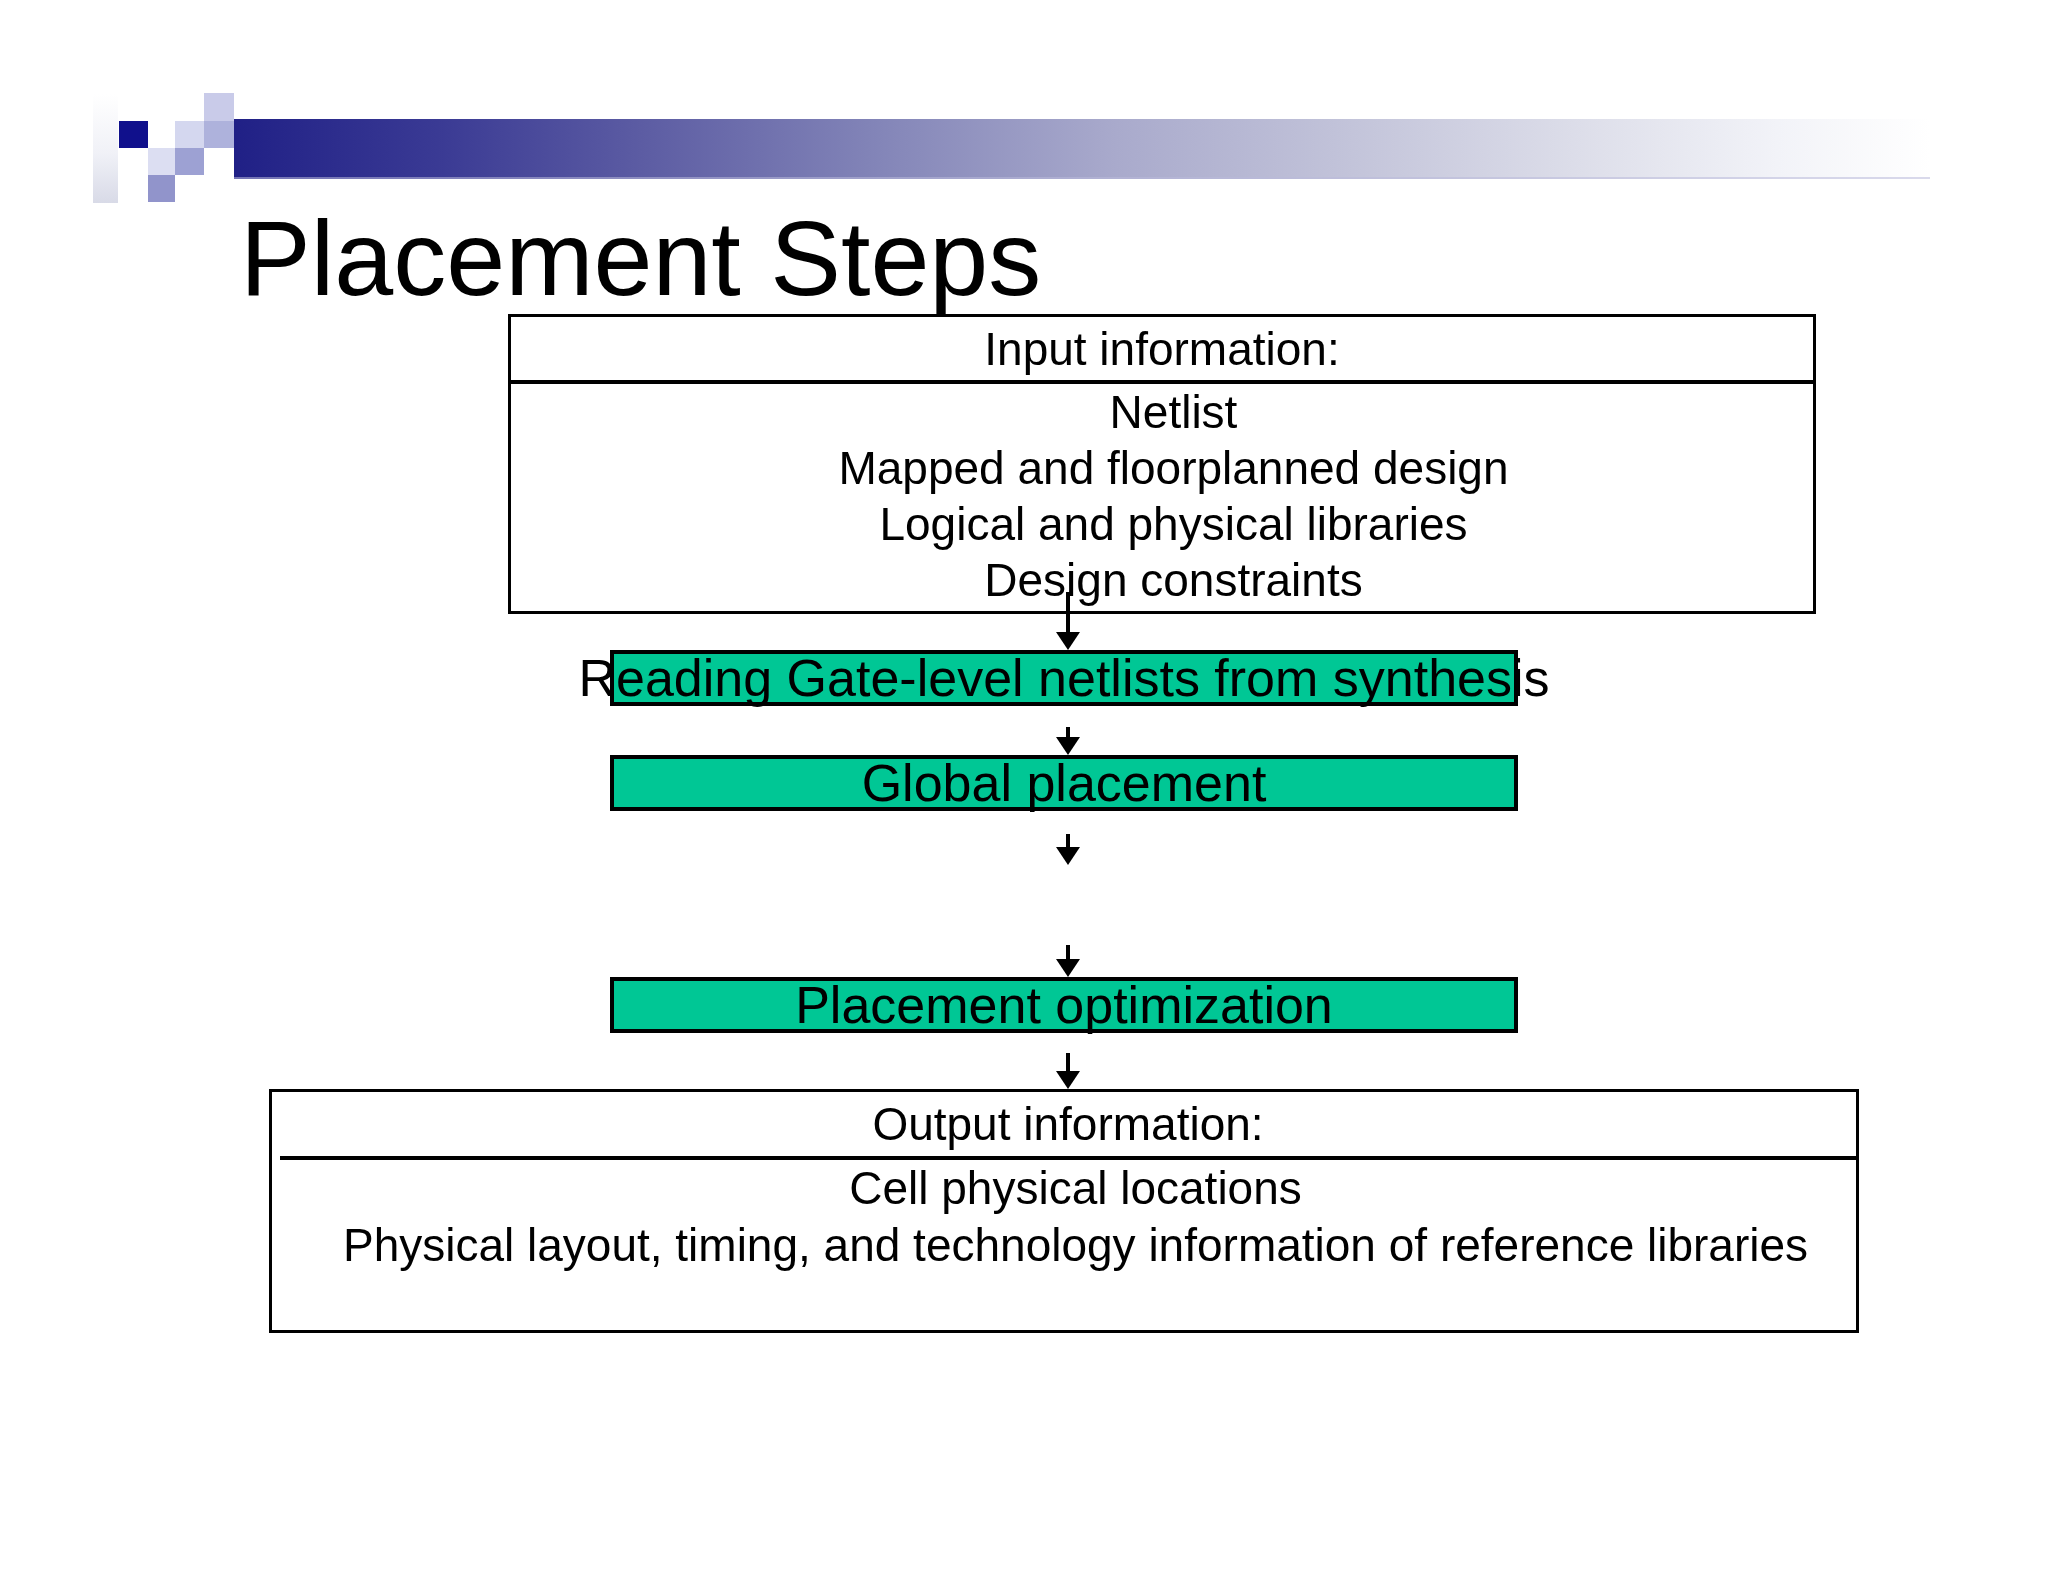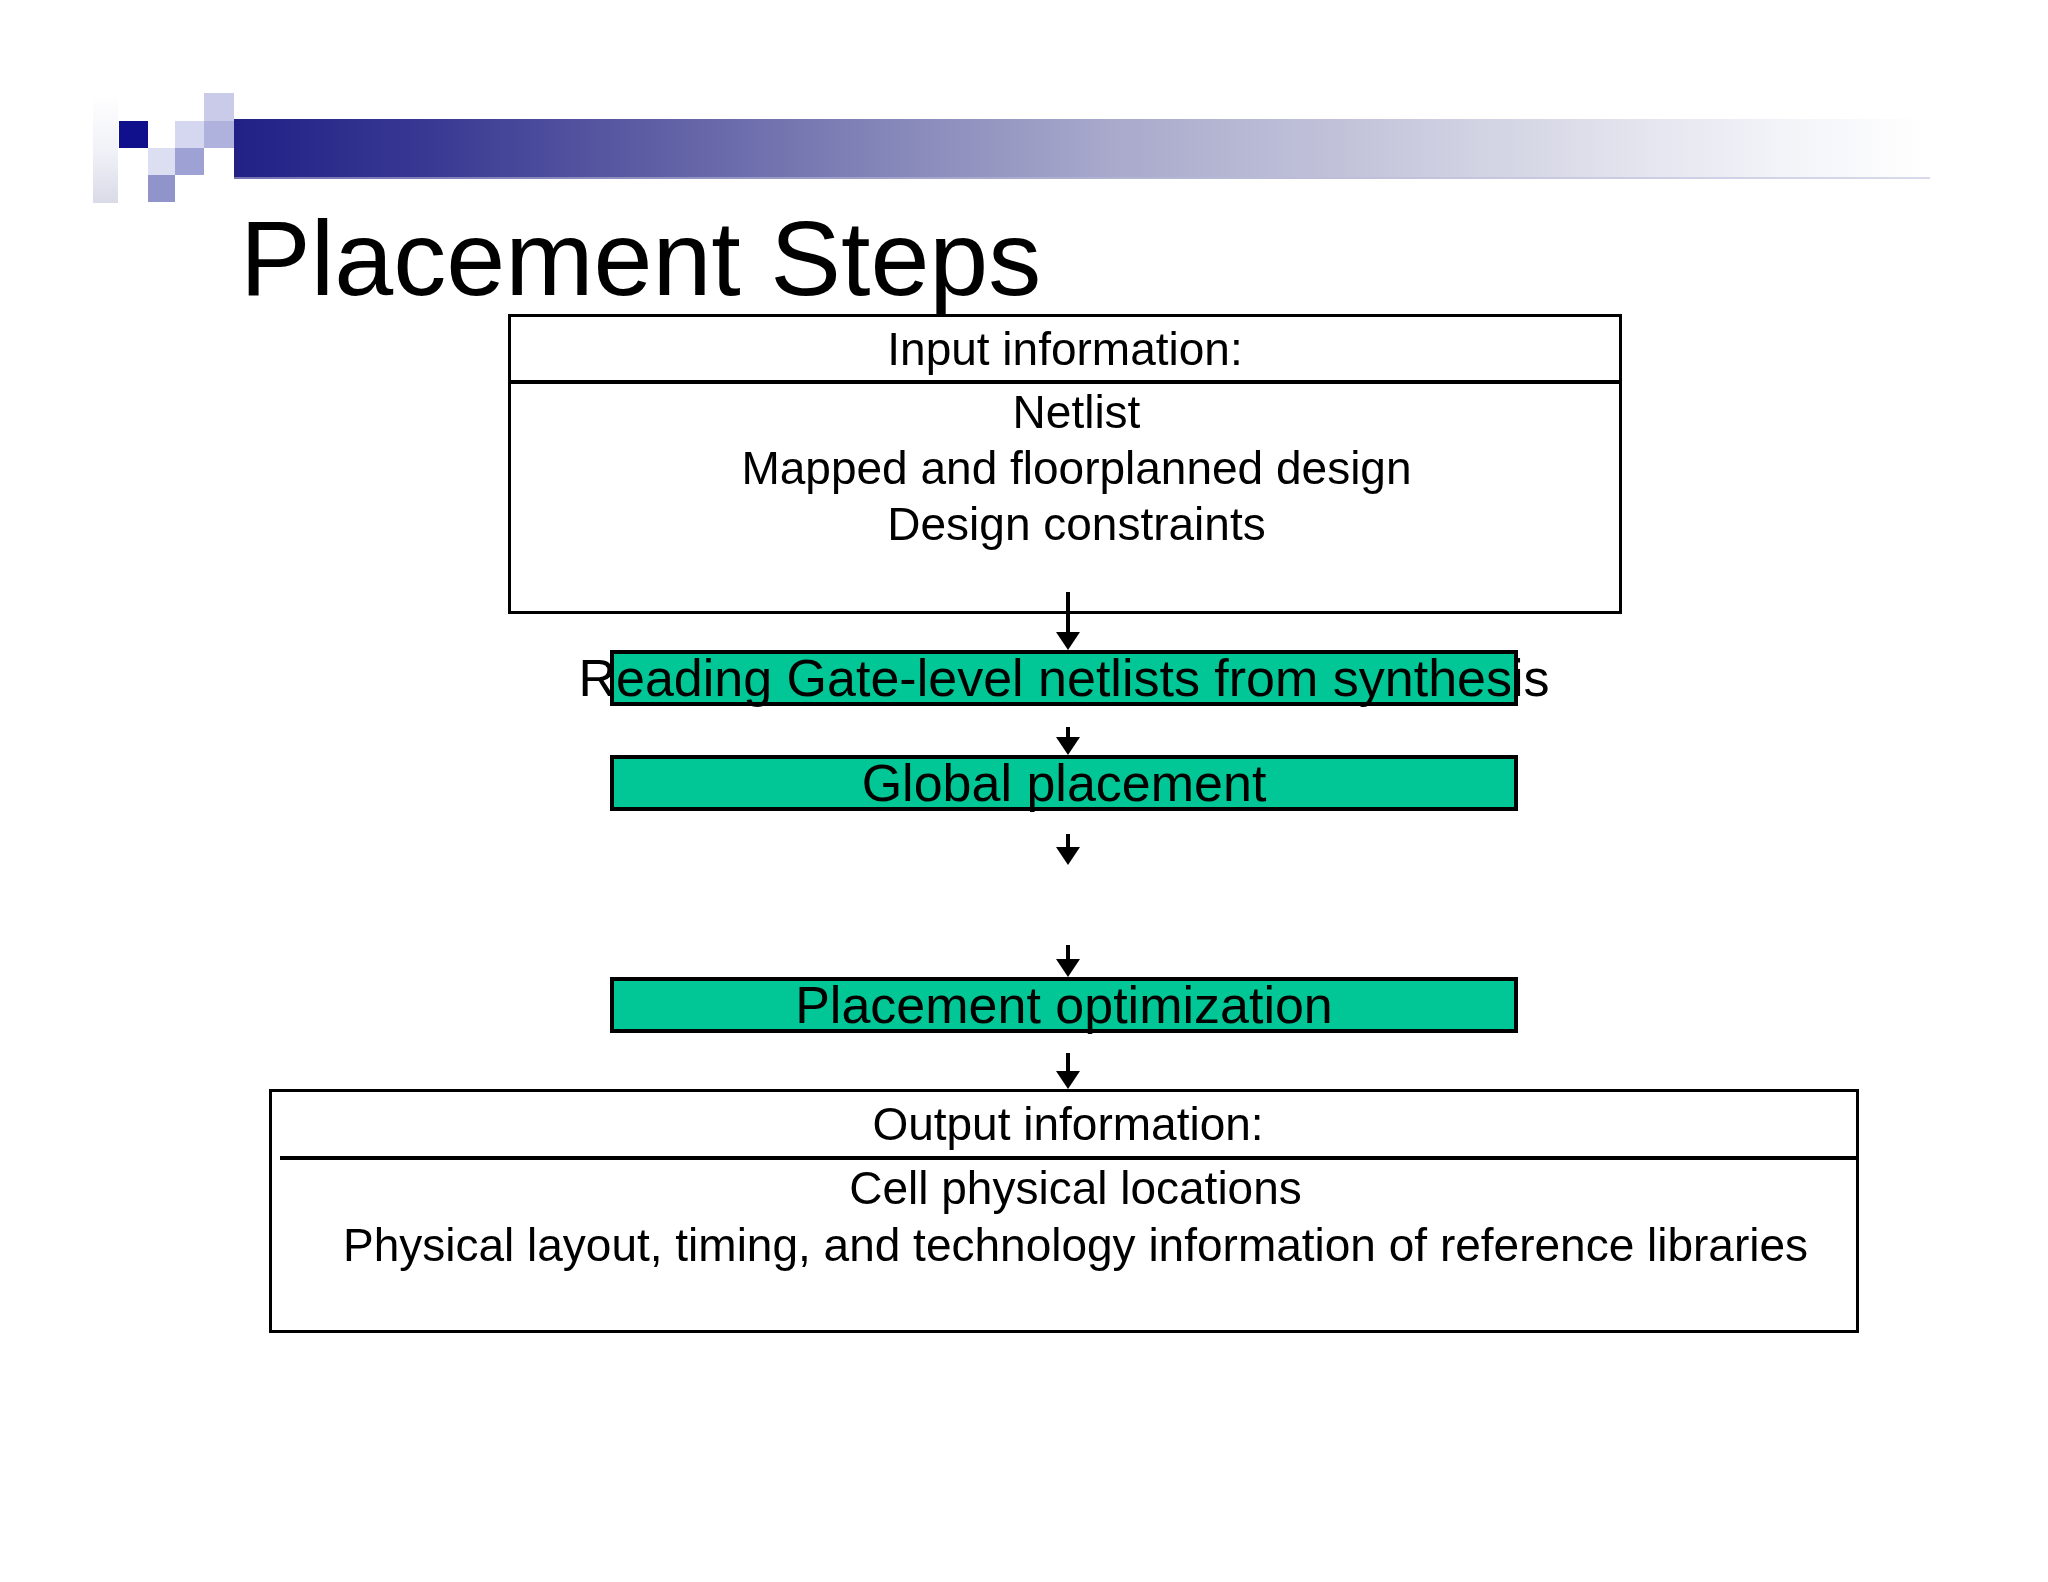--- a/index.html
+++ b/index.html
@@ -32,21 +32,21 @@
     position:absolute;left:210px;top:200px;font-size:106px;line-height:1.1;
     white-space:nowrap;letter-spacing:0;margin-left:30px;
   }
   
   .box{position:absolute;border:3px solid #000;background:#fff;box-sizing:border-box;}
   .box-header{
     display:flex;align-items:center;justify-content:center;
     border-bottom:4px solid #000;font-size:46px;white-space:nowrap;
   }
   .box-line{text-align:center;font-size:46px;white-space:nowrap;padding-left:23px;}
-  .input-box{left:508px;top:314px;width:1114px;height:300px;}
+  .input-box{left:508px;top:314px;width:1308px;height:300px;}
   .input-box .box-header{height:63px;}
   .input-box .box-line{line-height:56px;}
   .output-box{left:269px;top:1089px;width:1590px;height:244px;}
   .output-box .box-header{height:64px;margin-left:8px;}
   .output-box .box-line{line-height:57px;}
   
   .step{
     position:absolute;left:610px;width:908px;height:56px;box-sizing:border-box;
     background:var(--step-green,#00C795);border:4px solid #000;
     display:flex;align-items:center;justify-content:center;
@@ -85,20 +85,21 @@
   <div class="sq sq7"></div>
   <div class="deco-bar"></div>
 
   <div class="title">Placement Steps</div>
 
   <div class="box input-box">
     <div class="box-header">Input information:</div>
     <div class="box-body">
       <div class="box-line">Netlist</div>
       <div class="box-line">Mapped and floorplanned design</div>
+      <div class="box-line">Logical and physical libraries</div>
       <div class="box-line">Design constraints</div>
     </div>
   </div>
 
   <div class="step step1">Reading Gate-level netlists from synthesis</div>
   <div class="step step2">Global placement</div>
   <div class="step step4">Placement optimization</div>
 
   <div class="box output-box">
     <div class="box-header">Output information:</div>

